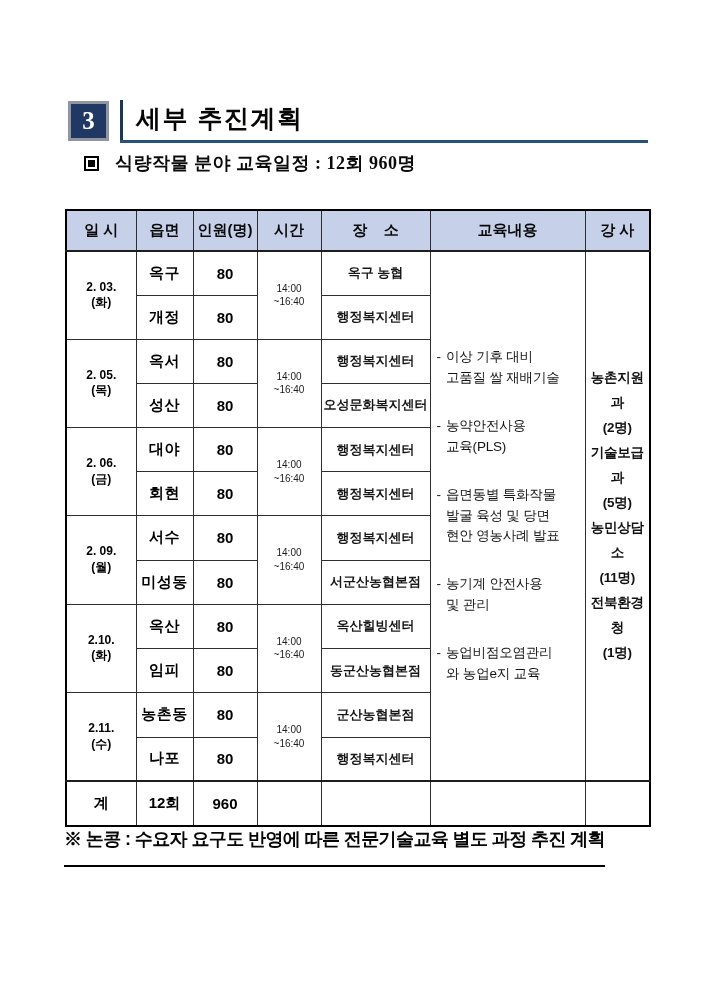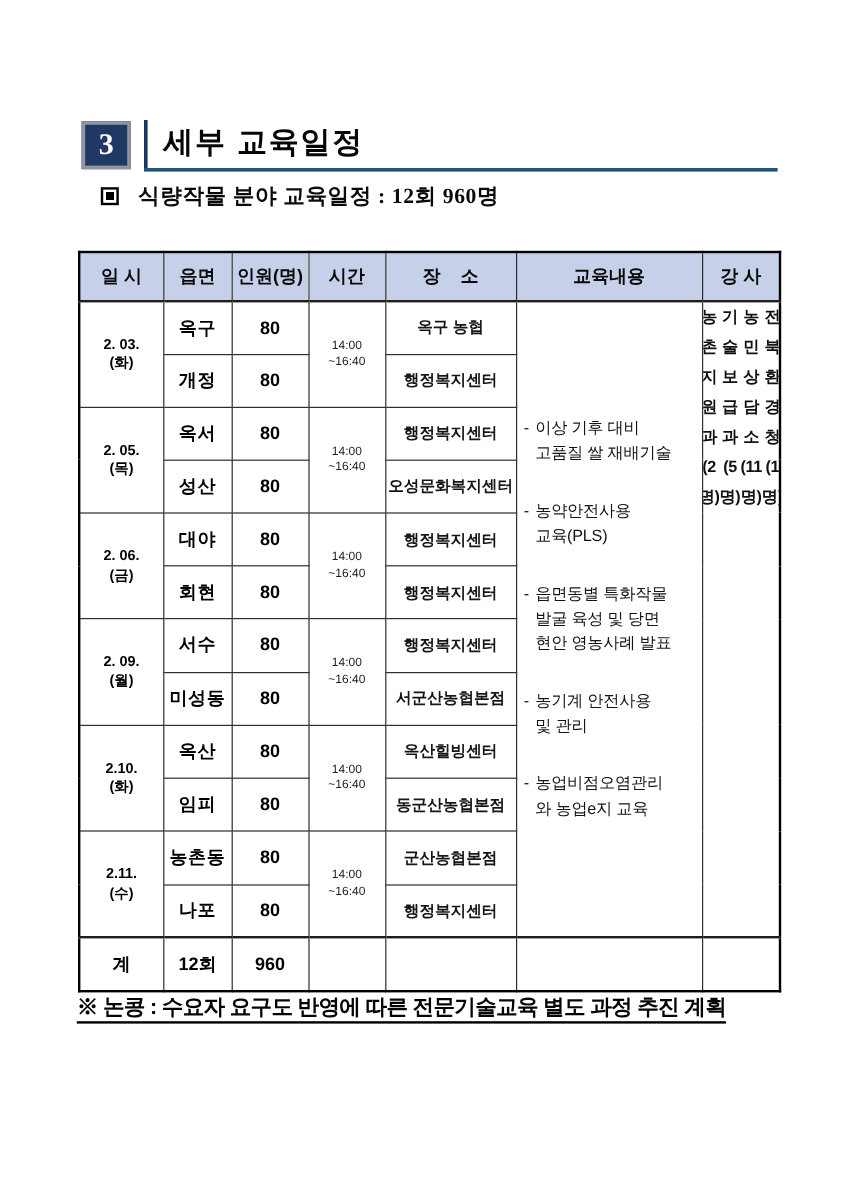--- a/index.html
+++ b/index.html
@@ -88,50 +88,50 @@
     display:flex; flex-direction:column; justify-content:center;
     gap:27px;
   }
   .edu-item { display:flex; gap:5px; text-align:left; }
   .edu-dash { flex:0 0 auto; font-size:13.5px; line-height:1.55; color:#141414; }
   .edu-text { white-space:pre-line; font-size:13.5px; line-height:1.55; color:#141414; letter-spacing:-0.2px; }
 
   td.inst-cell { padding:0 2px; }
   .inst-list {
     height:528px;
-    display:flex; justify-content:center;
+    display:flex; flex-direction:column; justify-content:center;align-items:center;
   }
   .inst-entry { display:flex; flex-direction:column; }
   .inst-name, .inst-count {
     font-size:13.5px; font-weight:bold; line-height:1.85; color:#111;
     letter-spacing:-0.3px;
   }
 
   
   .footer-note {
     position:absolute; left:64px; top:827px; width:586px;
   }
   .footer-text {
     display:inline-block;
     font-size:18px; font-weight:bold; color:#050505;
     letter-spacing:-0.6px; white-space:nowrap;
     border-bottom:2.5px solid #000;
-    padding-bottom:0;
+    padding-bottom:14px;
   }
 </style>
 </head>
 <body>
 
 <div class="page">
 
   <div class="sec-badge">
     <span>3</span>
   </div>
   <div class="sec-vbar"></div>
-  <div class="sec-title">세부 교육일정</div>
+  <div class="sec-title">세부 추진계획</div>
   <div class="sec-underline"></div>
 
   <div class="subheading">
     <span class="sq-bullet"></span>
     <span>식량작물 분야 교육일정 : 12회 960명</span>
   </div>
 
   <div class="tbl-wrap">
     <table>
       <colgroup>

